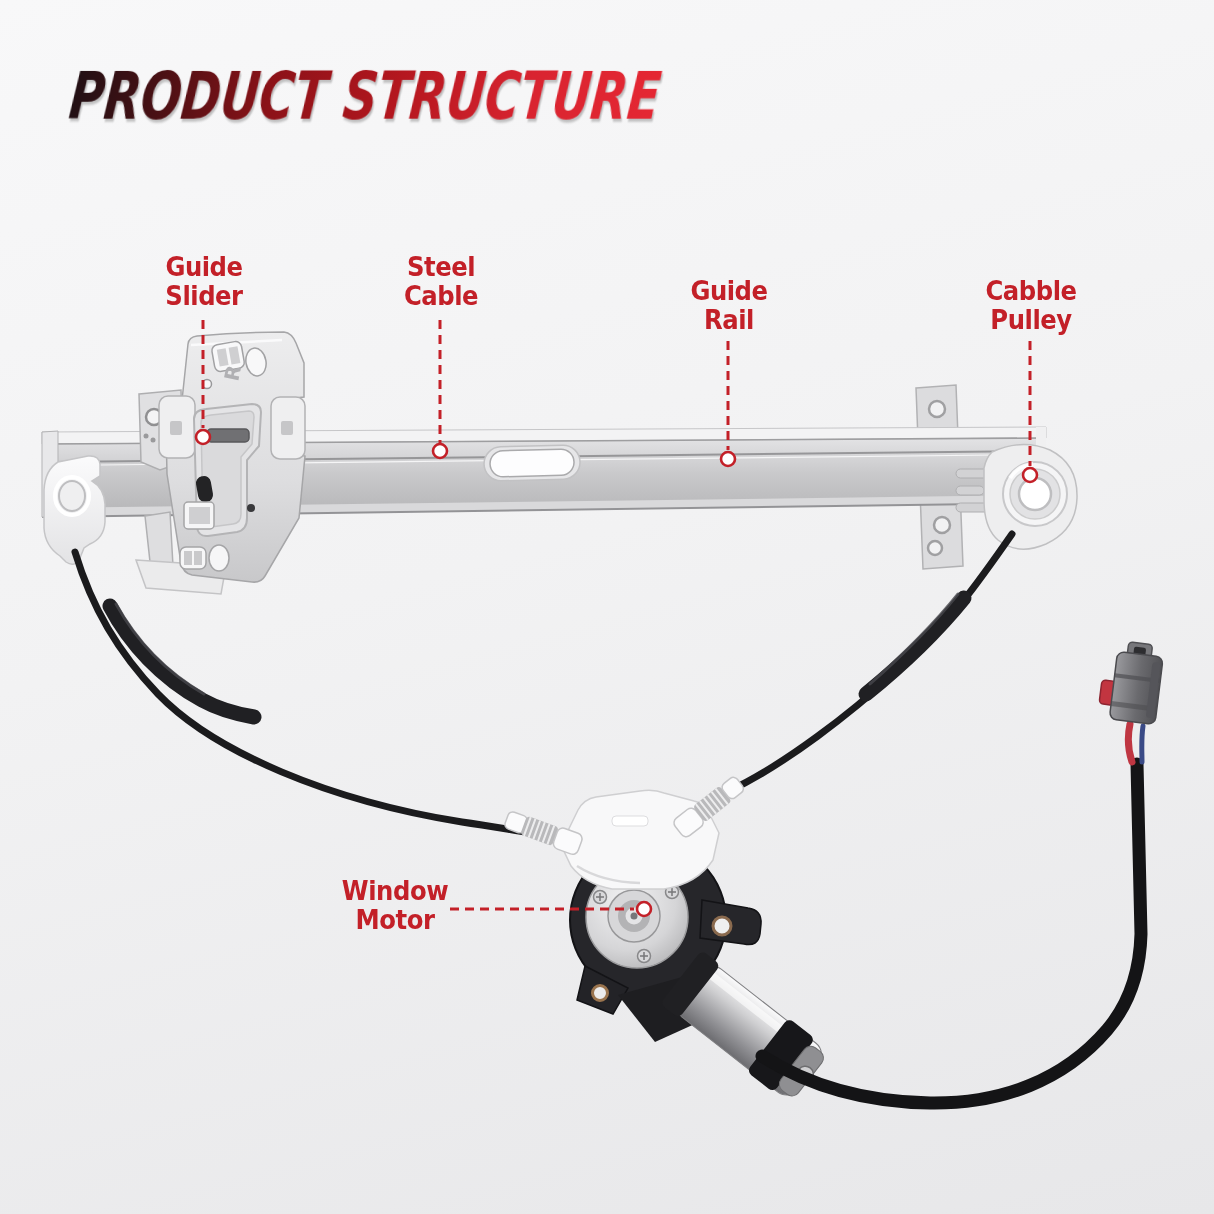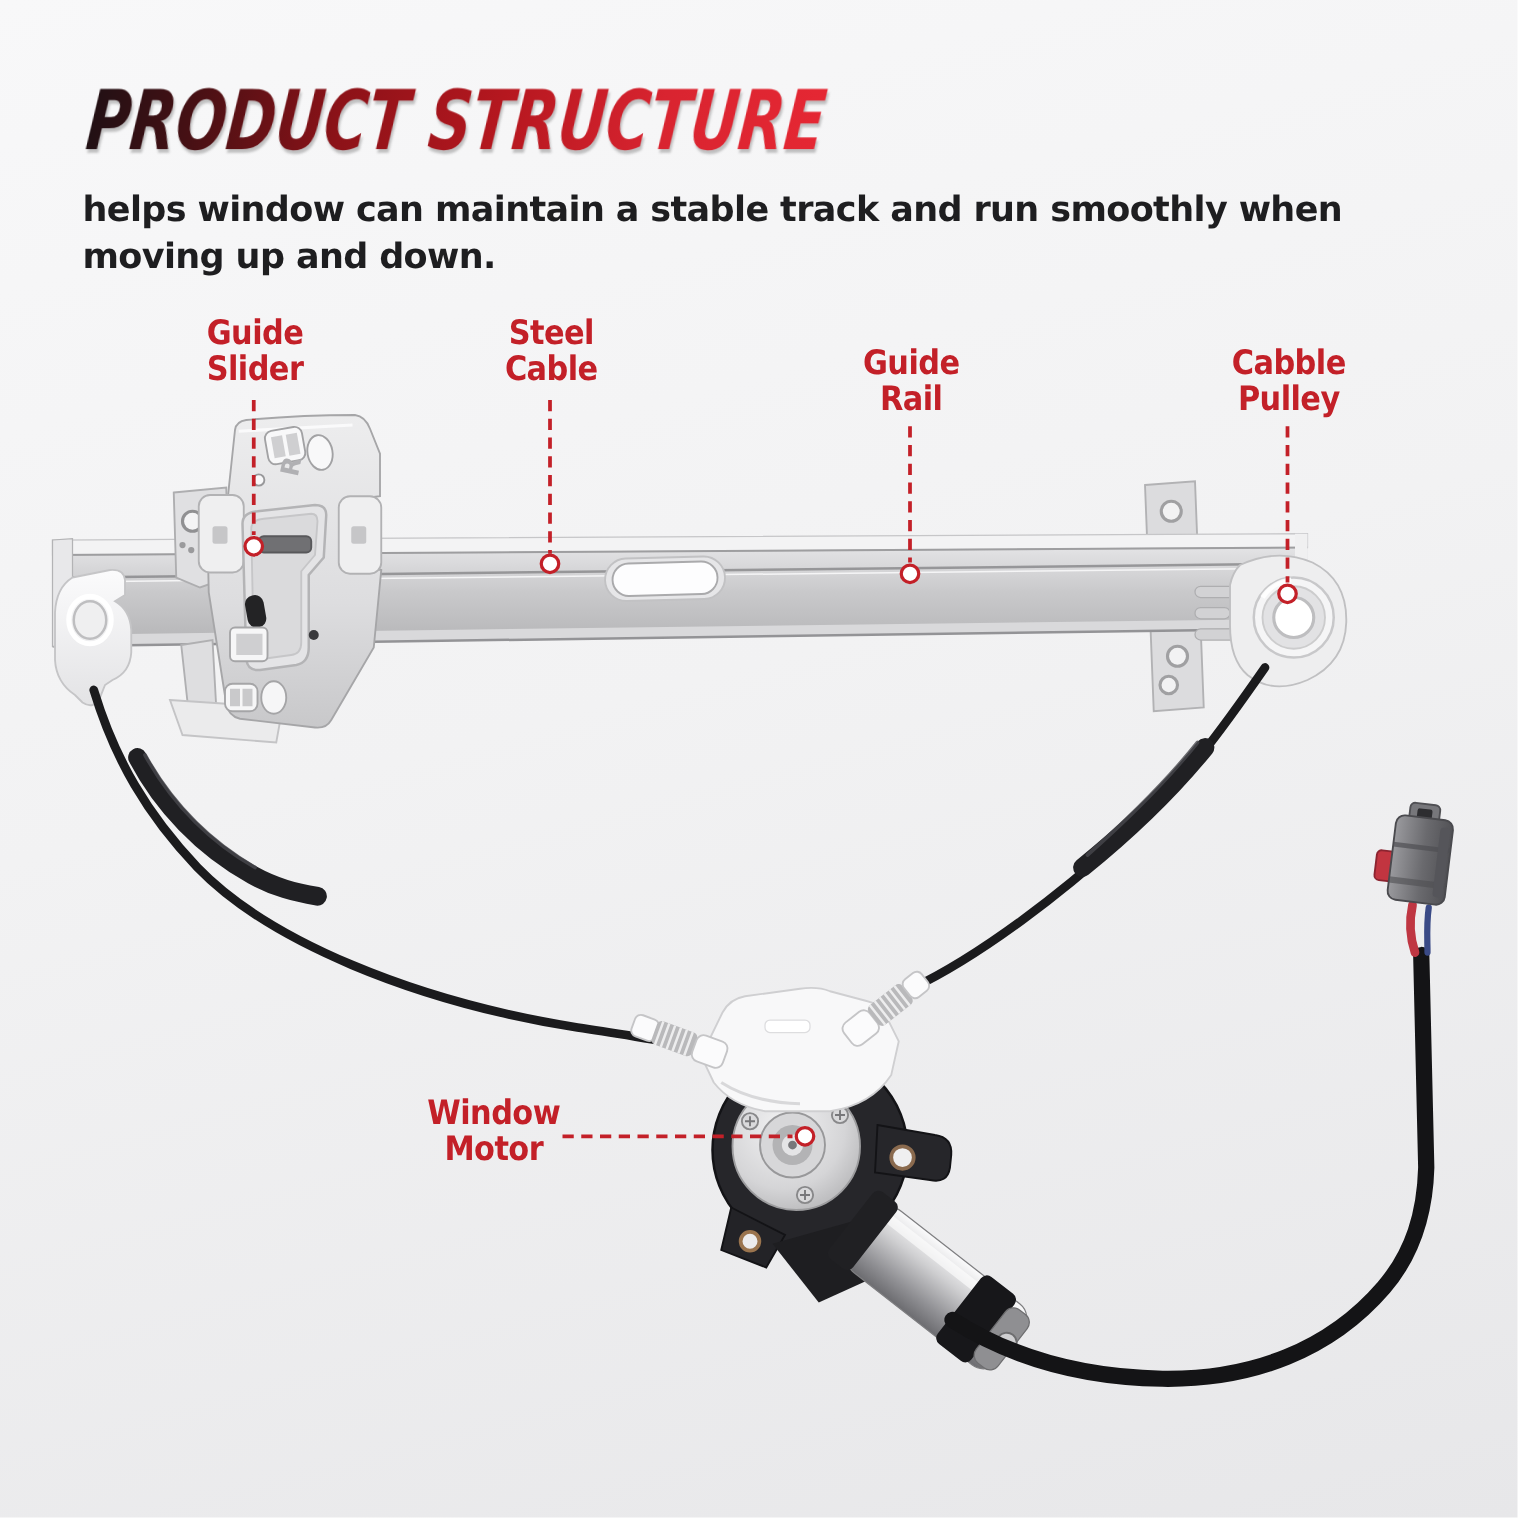--- a/index.html
+++ b/index.html
@@ -284,24 +284,20 @@
       <circle class="leader-dot" cx="728" cy="459" r="7"></circle>
       <path class="leader" d="M1030,341 L1030,466"></path>
       <circle class="leader-dot" cx="1030" cy="475" r="7"></circle>
       <path class="leader" d="M450,909 L634,909"></path>
       <circle class="leader-dot" cx="644" cy="909" r="7"></circle>
     </g>
   </svg>
 
   <div class="header">
     <div class="title">PRODUCT STRUCTURE</div>
-    <div class="subtitle">
-      <span>helps window can maintain a stable track and run smoothly when</span>
-      <span>moving up and down.</span>
-    </div>
   </div>
 
   <div class="callout co-guide-slider">
     <span>Guide</span>
     <span>Slider</span>
   </div>
   <div class="callout co-steel-cable">
     <span>Steel</span>
     <span>Cable</span>
   </div>

